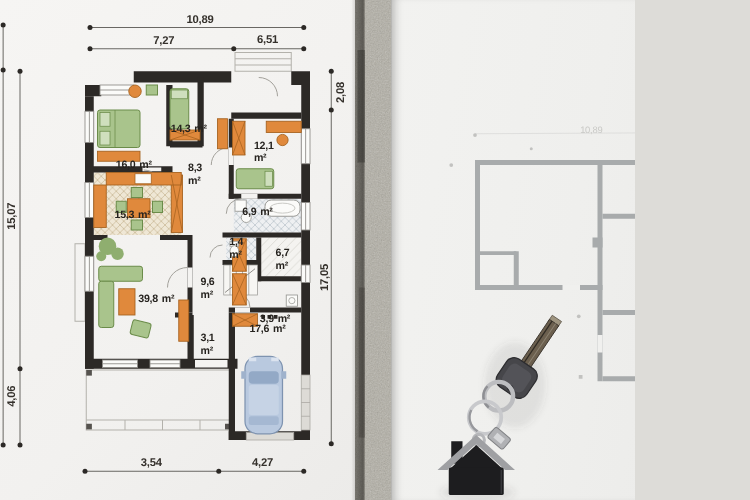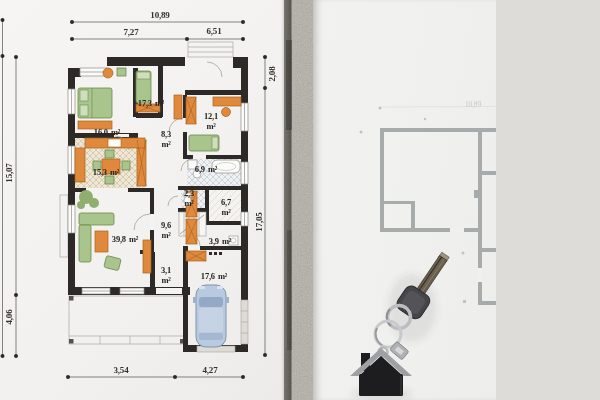--- a/index.html
+++ b/index.html
@@ -1,32 +1,32 @@
 <!DOCTYPE html>
 <html><head>
 <meta charset="utf-8">
 <style>
   html,body{margin:0;padding:0;background:#dddcd8;}
   .scene{position:relative;width:496px;height:400px;overflow:hidden;
-         font-family:Liberation Serif, serif;}
+         font-family:Liberation Sans, sans-serif;padding-left:12px;}
   .paper-left{position:absolute;left:0;top:0;width:288px;height:400px;
               background:linear-gradient(135deg,#f6f5f3 0%,#f2f1ef 60%,#ecebe9 100%);}
   .strip{position:absolute;left:284px;top:0;width:30px;height:400px;background:#b5b2a8;}
   .strip svg{display:block;width:100%;height:100%;}
   .strip-shadow{position:absolute;left:281px;top:0;width:10px;height:400px;
                 background:linear-gradient(90deg,rgba(0,0,0,0) 0%,rgba(35,33,30,.45) 100%);}
   .paper-right{position:absolute;left:313px;top:0;width:287px;height:400px;
                background:linear-gradient(100deg,#f2f2f0 0%,#efefed 50%,#eaeae8 100%);
                box-shadow:inset 7px 0 8px -5px rgba(0,0,0,.28);}
   .art{position:absolute;left:0;top:0;width:600px;height:400px;pointer-events:none;}
   .labels{position:absolute;left:0;top:0;width:600px;height:400px;pointer-events:none;}
   .room{position:absolute;transform:translate(-50%,-50%);font-weight:700;
         font-size:8.5px;line-height:1;color:#26231f;white-space:nowrap;letter-spacing:-.2px;}
   .room .unit{margin-left:3px;}
-  .room.stack{text-align:center;}
+  .room.stack{}
   .room.stack .unit{display:block;margin-left:0;margin-top:1px;}
   .dim{position:absolute;transform:translate(-50%,-50%);font-size:9px;font-weight:600;
        color:#35312c;white-space:nowrap;letter-spacing:-.2px;}
   .dim.vert{transform:translate(-50%,-50%) rotate(-90deg);}
   .dim.faint{color:#c9c9c6;font-weight:400;font-size:7.5px;}
 </style>
 </head>
 <body>
 
 <div class="scene">
@@ -372,37 +372,37 @@
     <div class="dim vert" style="left:9px;top:317px">4,06</div>
     <div class="dim vert" style="left:272px;top:74px">2,08</div>
     <div class="dim vert" style="left:259px;top:222px">17,05</div>
     <div class="dim" style="left:121px;top:370px">3,54</div>
     <div class="dim" style="left:210px;top:370px">4,27</div>
     <div class="dim faint" style="left:473px;top:104px">10,89</div>
 
     <div class="room" style="left:107px;top:132px">
       <span>16,0</span><span class="unit">m²</span></div>
     <div class="room" style="left:151px;top:103px">
-      <span>17,3</span><span class="unit">m²</span></div>
+      <span>14,3</span><span class="unit">m²</span></div>
     <div class="room stack" style="left:211px;top:121px">
       <span>12,1</span><span class="unit">m²</span></div>
-    <div class="room stack" style="left:166px;top:139px">
+    <div class="room stack" style="left:156px;top:139px">
       <span>8,3</span><span class="unit">m²</span></div>
     <div class="room" style="left:106px;top:172px">
       <span>15,3</span><span class="unit">m²</span></div>
     <div class="room" style="left:206px;top:169px">
       <span>6,9</span><span class="unit">m²</span></div>
     <div class="room stack" style="left:189px;top:198px">
-      <span>2,3</span><span class="unit">m²</span></div>
+      <span>1,4</span><span class="unit">m²</span></div>
     <div class="room stack" style="left:226px;top:207px">
       <span>6,7</span><span class="unit">m²</span></div>
     <div class="room stack" style="left:166px;top:230px">
       <span>9,6</span><span class="unit">m²</span></div>
-    <div class="room" style="left:220px;top:241px">
+    <div class="room" style="left:220px;top:255px">
       <span>3,9</span><span class="unit">m²</span></div>
     <div class="room" style="left:125px;top:239px">
       <span>39,8</span><span class="unit">m²</span></div>
     <div class="room stack" style="left:166px;top:275px">
       <span>3,1</span><span class="unit">m²</span></div>
-    <div class="room" style="left:214px;top:276px">
+    <div class="room" style="left:214px;top:263px">
       <span>17,6</span><span class="unit">m²</span></div>
   </div>
 </div>
 
 </body></html>

